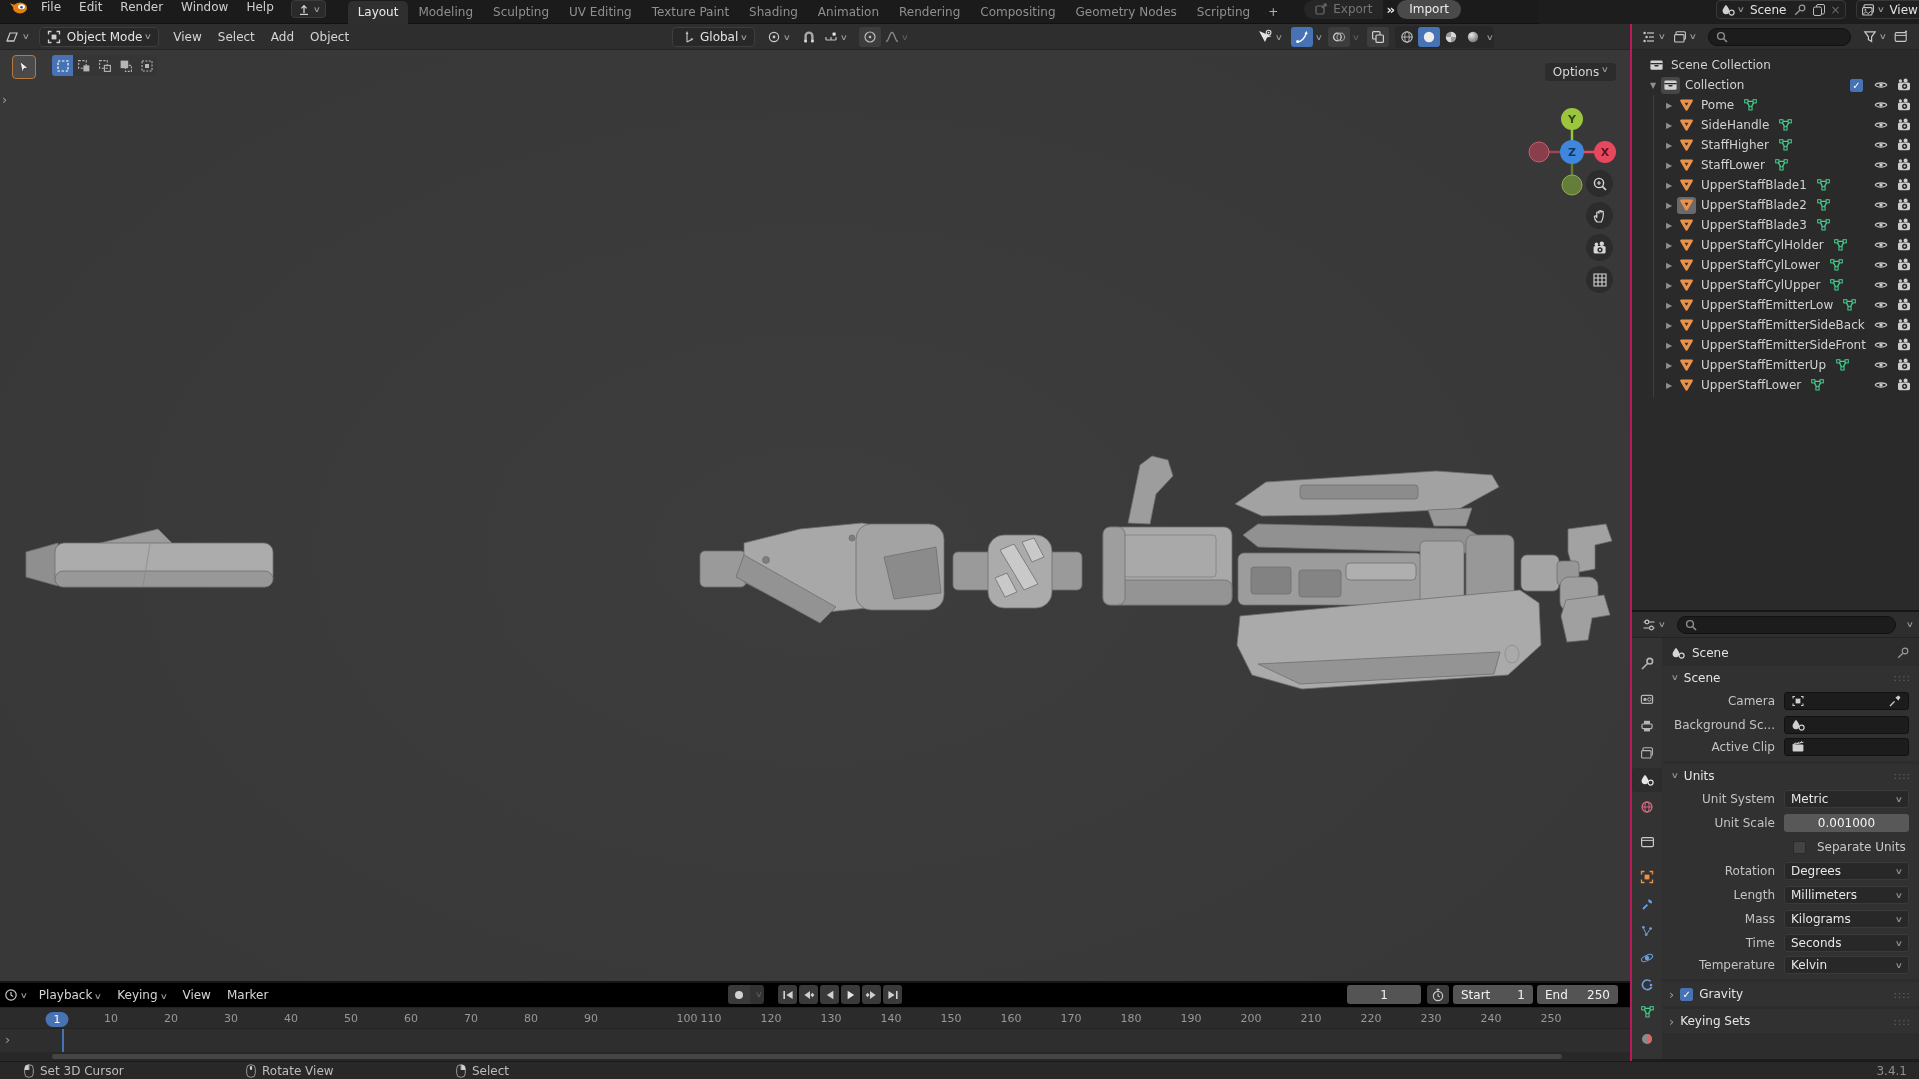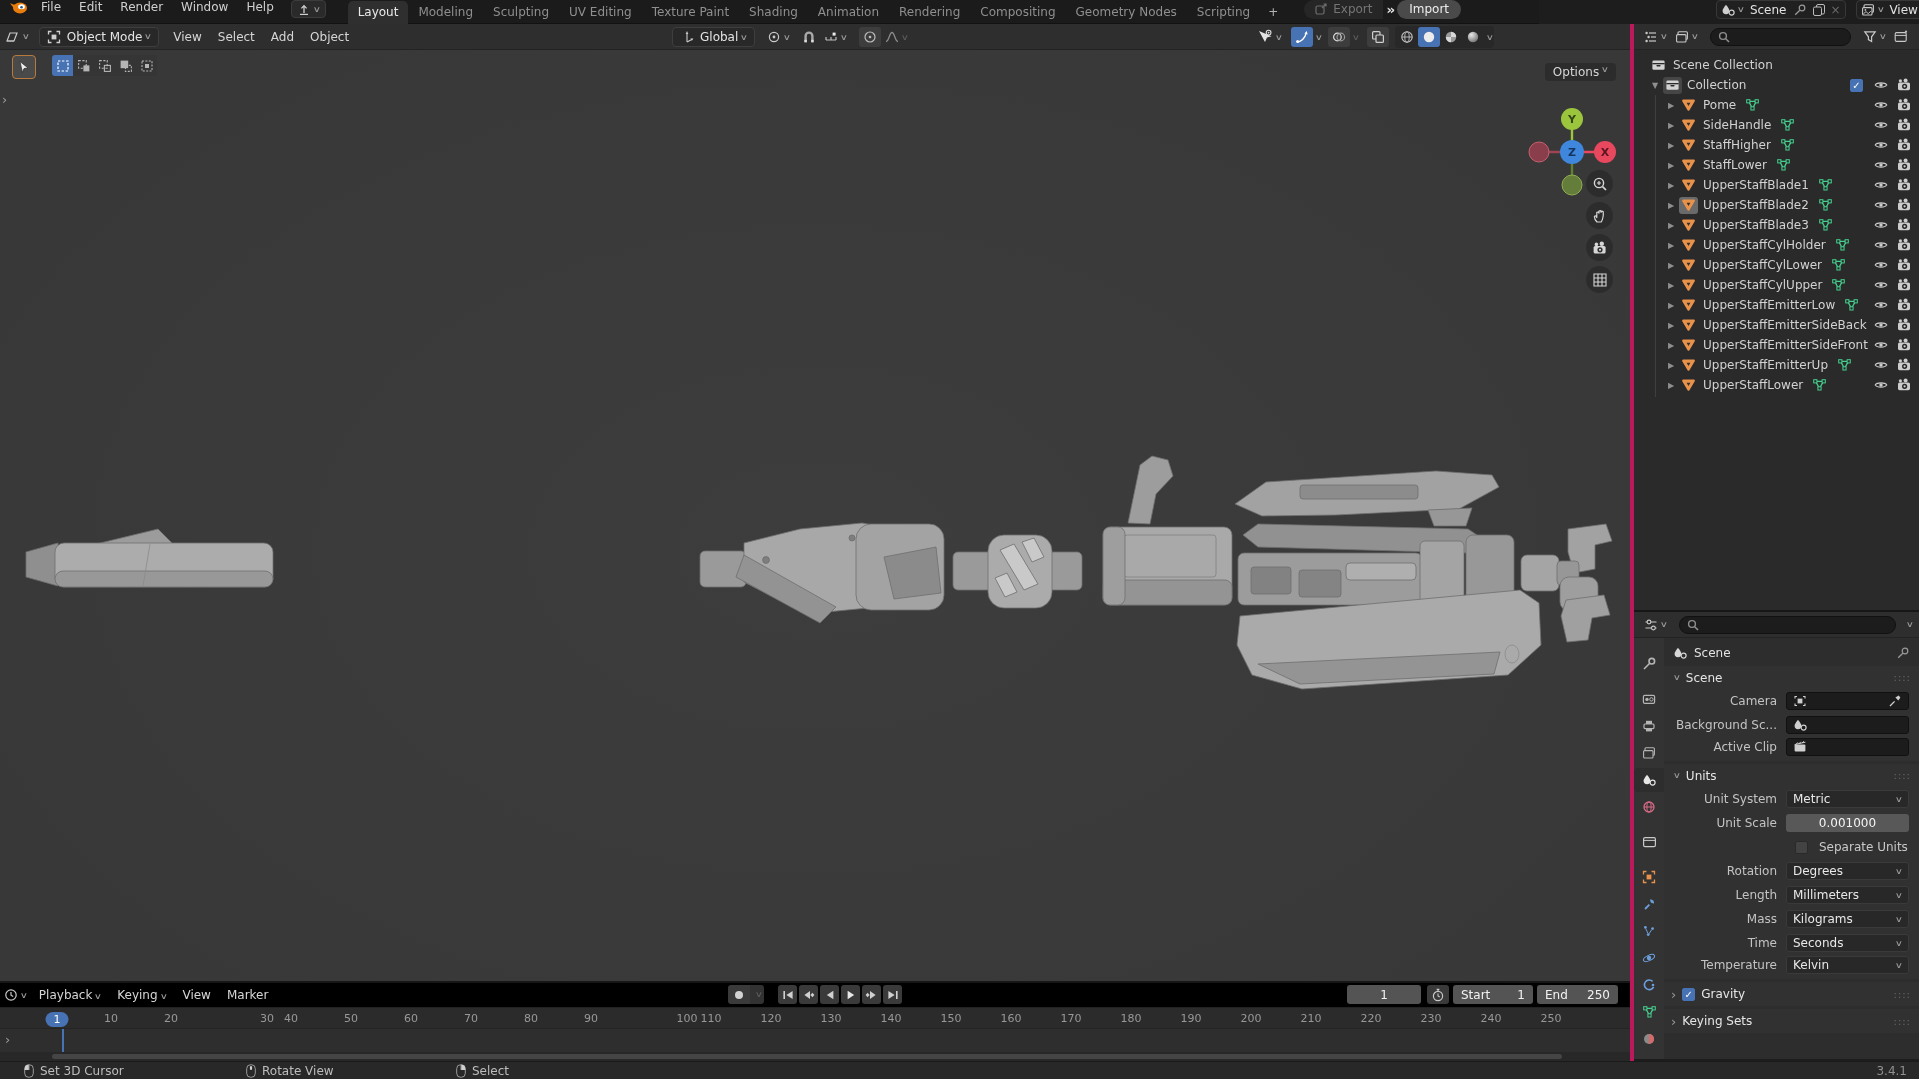--- a/index.html
+++ b/index.html
@@ -51,21 +51,21 @@
 .selbtn:last-child{border-radius:0 3px 3px 0}
 .selbtn.on{background:#4772b3}
 #vp-options{position:absolute;top:39px;right:14px;display:flex;align-items:flex-start;background:rgba(40,40,40,.75);border-radius:4px;padding:2px 8px;color:#d6d6d6;z-index:9}
 #edge-arrow-left{position:absolute;left:2px;top:68px;color:#8b8b8b;font-size:11px}
 
 #nav-gizmo{position:absolute;left:1524px;top:64px;z-index:8}
 #vp-sidebtns{position:absolute;left:1586px;top:146px;display:flex;flex-direction:column;gap:5px;z-index:8}
 .sidebtn{width:27px;height:27px;border-radius:50%;background:rgba(35,35,35,.55);display:flex;align-items:center;justify-content:center}
 #model-svg{position:absolute;left:0;top:0;z-index:1}
 
-#right-col{position:absolute;top:24px;left:1630px;width:289px;height:1037px;border-left:4px solid #be185d}
+#right-col{position:absolute;top:24px;left:1630px;width:289px;height:1037px;border-left:2px solid #be185d}
 #outliner{height:588px;background:#2a2a2a;border-bottom:2px solid #161616;position:relative}
 #ol-header{height:26px;background:#2e2e2e;display:flex;align-items:center;padding:0 6px;border-bottom:1px solid #232323}
 .searchbox{flex:1;display:flex;align-items:center;background:#1c1c1c;border:1px solid #111;border-radius:10px;height:18px;margin:0 8px;padding:0 6px}
 #ol-rows{padding-top:5px;position:relative}
 .ol-row{position:relative;height:20px;display:flex;align-items:center;color:#d2d2d2}
 .ol-row .disc{width:14px;text-align:center;color:#8f8f8f;font-size:8px}
 .ol-row .disc.open::before{content:"▼"}
 .ol-row .disc.closed::before{content:"▶"}
 .lvl0{padding-left:14px}.lvl1{padding-left:14px}.lvl2{padding-left:30px}
 .objicon-wrap{width:19px;height:17px;display:flex;align-items:center;justify-content:center;margin-left:1px}
@@ -1380,21 +1380,21 @@
       <span class="tfield se" style="width:81px">
         <span>End</span>
           <span>250</span>
       </span>
     </div>
   </div>
   <div id="ruler">
       <span class="tick current" style="left: 57px;">1</span>
       <span class="tick" style="left: 111px;">10</span>
       <span class="tick" style="left: 171px;">20</span>
-      <span class="tick" style="left: 231px; margin-left: 36px;">30</span>
+      <span class="tick" style="left: 231px;">30</span>
       <span class="tick" style="left: 291px;">40</span>
       <span class="tick" style="left: 351px;">50</span>
       <span class="tick" style="left: 411px;">60</span>
       <span class="tick" style="left: 471px;">70</span>
       <span class="tick" style="left: 531px;">80</span>
       <span class="tick" style="left: 591px;">90</span>
       <span class="tick" style="left: 687px;">100</span>
       <span class="tick" style="left: 711px;">110</span>
       <span class="tick" style="left: 771px;">120</span>
       <span class="tick" style="left: 831px;">130</span>

